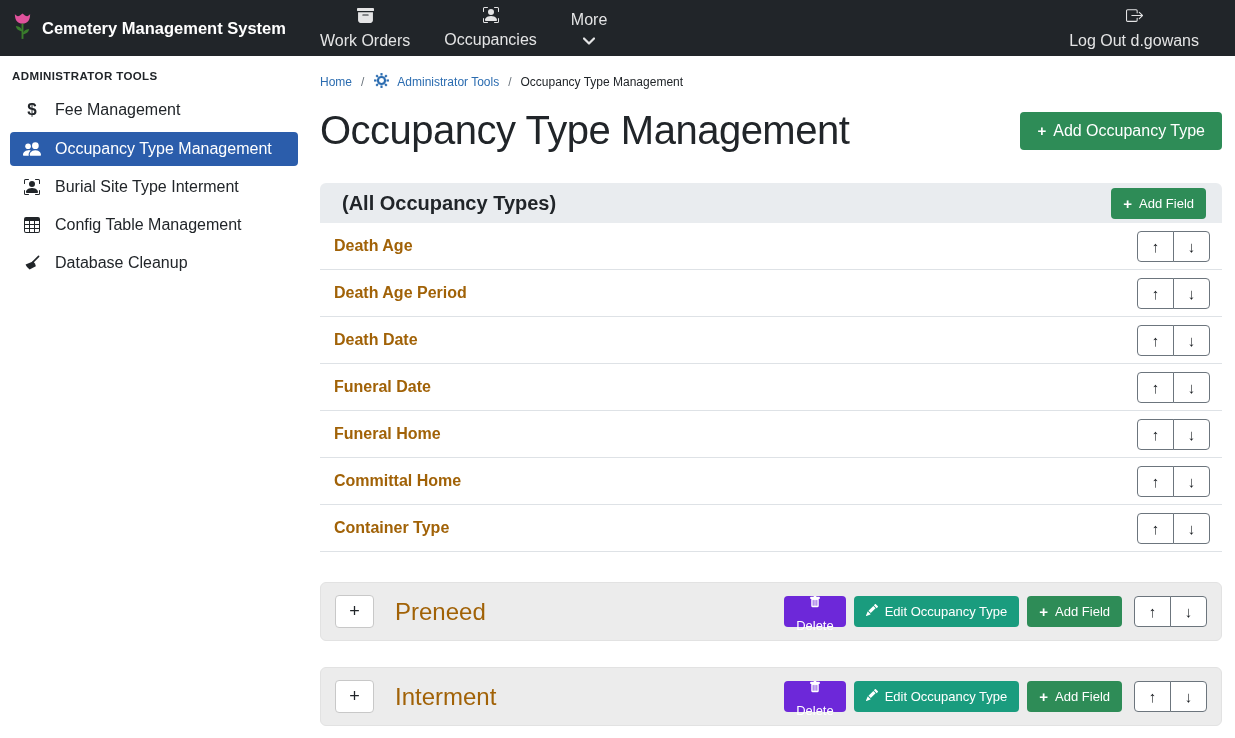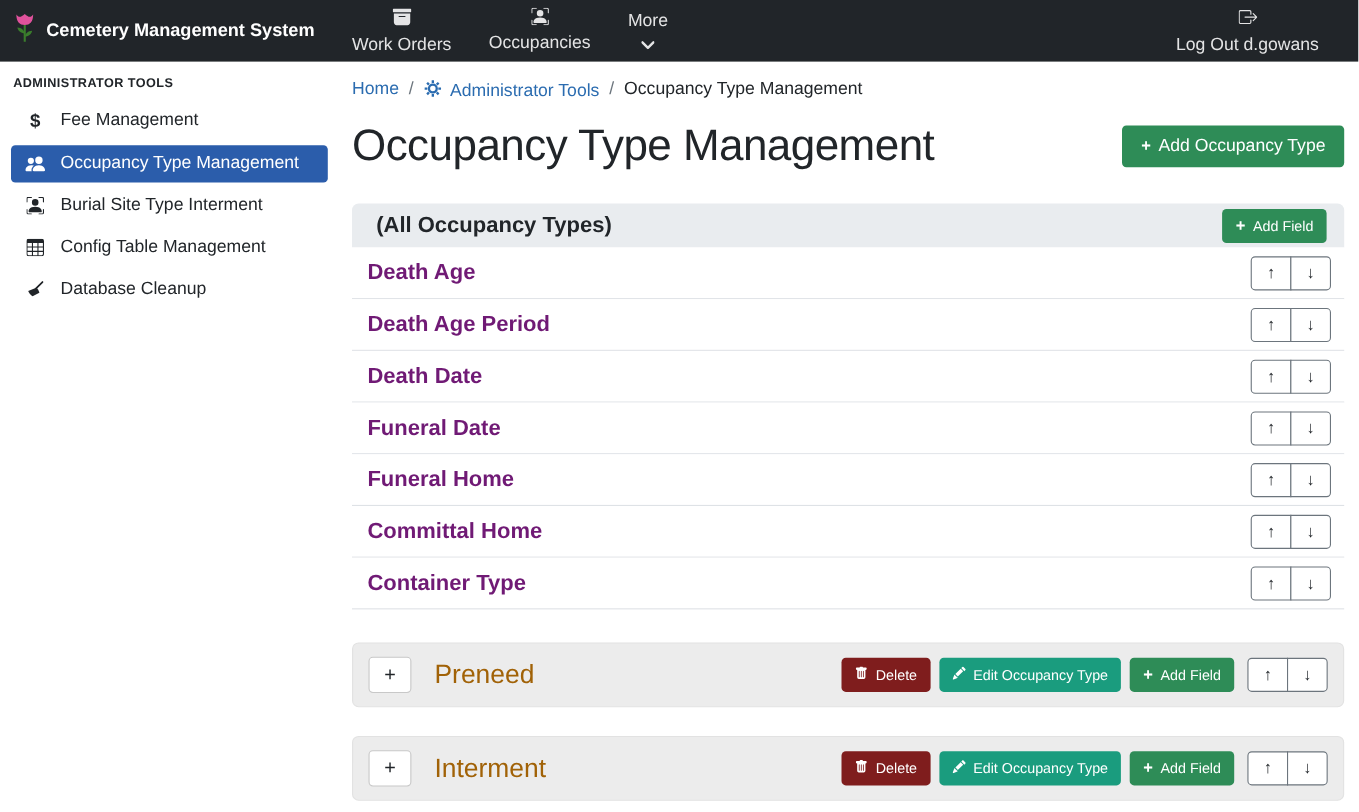--- a/index.html
+++ b/index.html
@@ -27,51 +27,51 @@
   .side-item { display:flex; align-items:center; gap:13px; margin:0 10px 4px 10px;
     padding:8px 10px 8px 12px; font-size:16px; color:#212529; border-radius:4px;
     cursor:pointer; }
   .side-item .icn { width:20px; display:flex; justify-content:center; align-items:center; }
   .side-item.active { background:#2b5dab; color:#fff; }
   .dollar-glyph { font-weight:700; font-size:17px; }
 
   
   .main { flex:1; padding:10px 13px 0 12px; }
 
-  .breadcrumb { display:flex; align-items:flex-start; gap:9px; font-size:16px;
+  .breadcrumb { display:flex; align-items:center; gap:9px; font-size:12px;
     margin:6px 0 16px 0; }
   .crumb-link { color:#2b6cb0; text-decoration:none; cursor:pointer;
     display:flex; align-items:center; gap:7px; }
   .crumb-sep { color:#6c757d; }
   .crumb-current { color:#212529; }
 
   .title-row { display:flex; justify-content:space-between; align-items:center;
     margin-bottom:30px; }
   .page-title { font-size:40px; font-weight:500; letter-spacing:-.5px; color:#212529; }
 
   .btn { border:none; border-radius:4px; color:#fff; cursor:pointer;
     display:inline-flex; align-items:center; gap:7px;
     font-family:inherit; }
   .btn-green { background:#2e8c57; }
   .btn-teal  { background:#1a9c7e; }
-  .btn-red   { background:#7f1d1d; }
+  .btn-red   { background:#6d28d9;flex-direction:column; }
   .btn-lg { font-size:16px; padding:10px 17px; }
   .btn-sm { font-size:13px; height:31px; padding:0 12px; }
   .plus { font-weight:700; font-size:15px; line-height:1; }
 
   
   .card { border-radius:6px; margin-bottom:30px; }
   .card-header { background:#e9ecef; border-radius:6px 6px 0 0;
     padding:12px 16px 12px 22px; display:flex; justify-content:space-between;
     align-items:center; height:40px; }
   .card-title { font-size:20px; font-weight:600; color:#212529; }
   .field-row { display:flex; justify-content:space-between; align-items:center;
     padding:8px 12px 8px 14px; height:47px; border-bottom:1px solid #dee2e6;
     background:#fff; }
-  .field-link { font-size:20px; font-weight:700; color:#701a75;
+  .field-link { font-size:16px; font-weight:700; color:#a16207;
     text-decoration:none; cursor:pointer; }
 
   .btn-group { display:inline-flex; }
   .arrow-btn { width:37px; height:31px; background:#fff; border:1px solid #6c757d;
     color:#212529; font-size:15px; cursor:pointer; display:flex;
     align-items:center; justify-content:center; font-family:inherit; }
   .arrow-btn.left  { border-radius:4px 0 0 4px; }
   .arrow-btn.right { border-radius:0 4px 4px 0; margin-left:-1px; }
 
   

